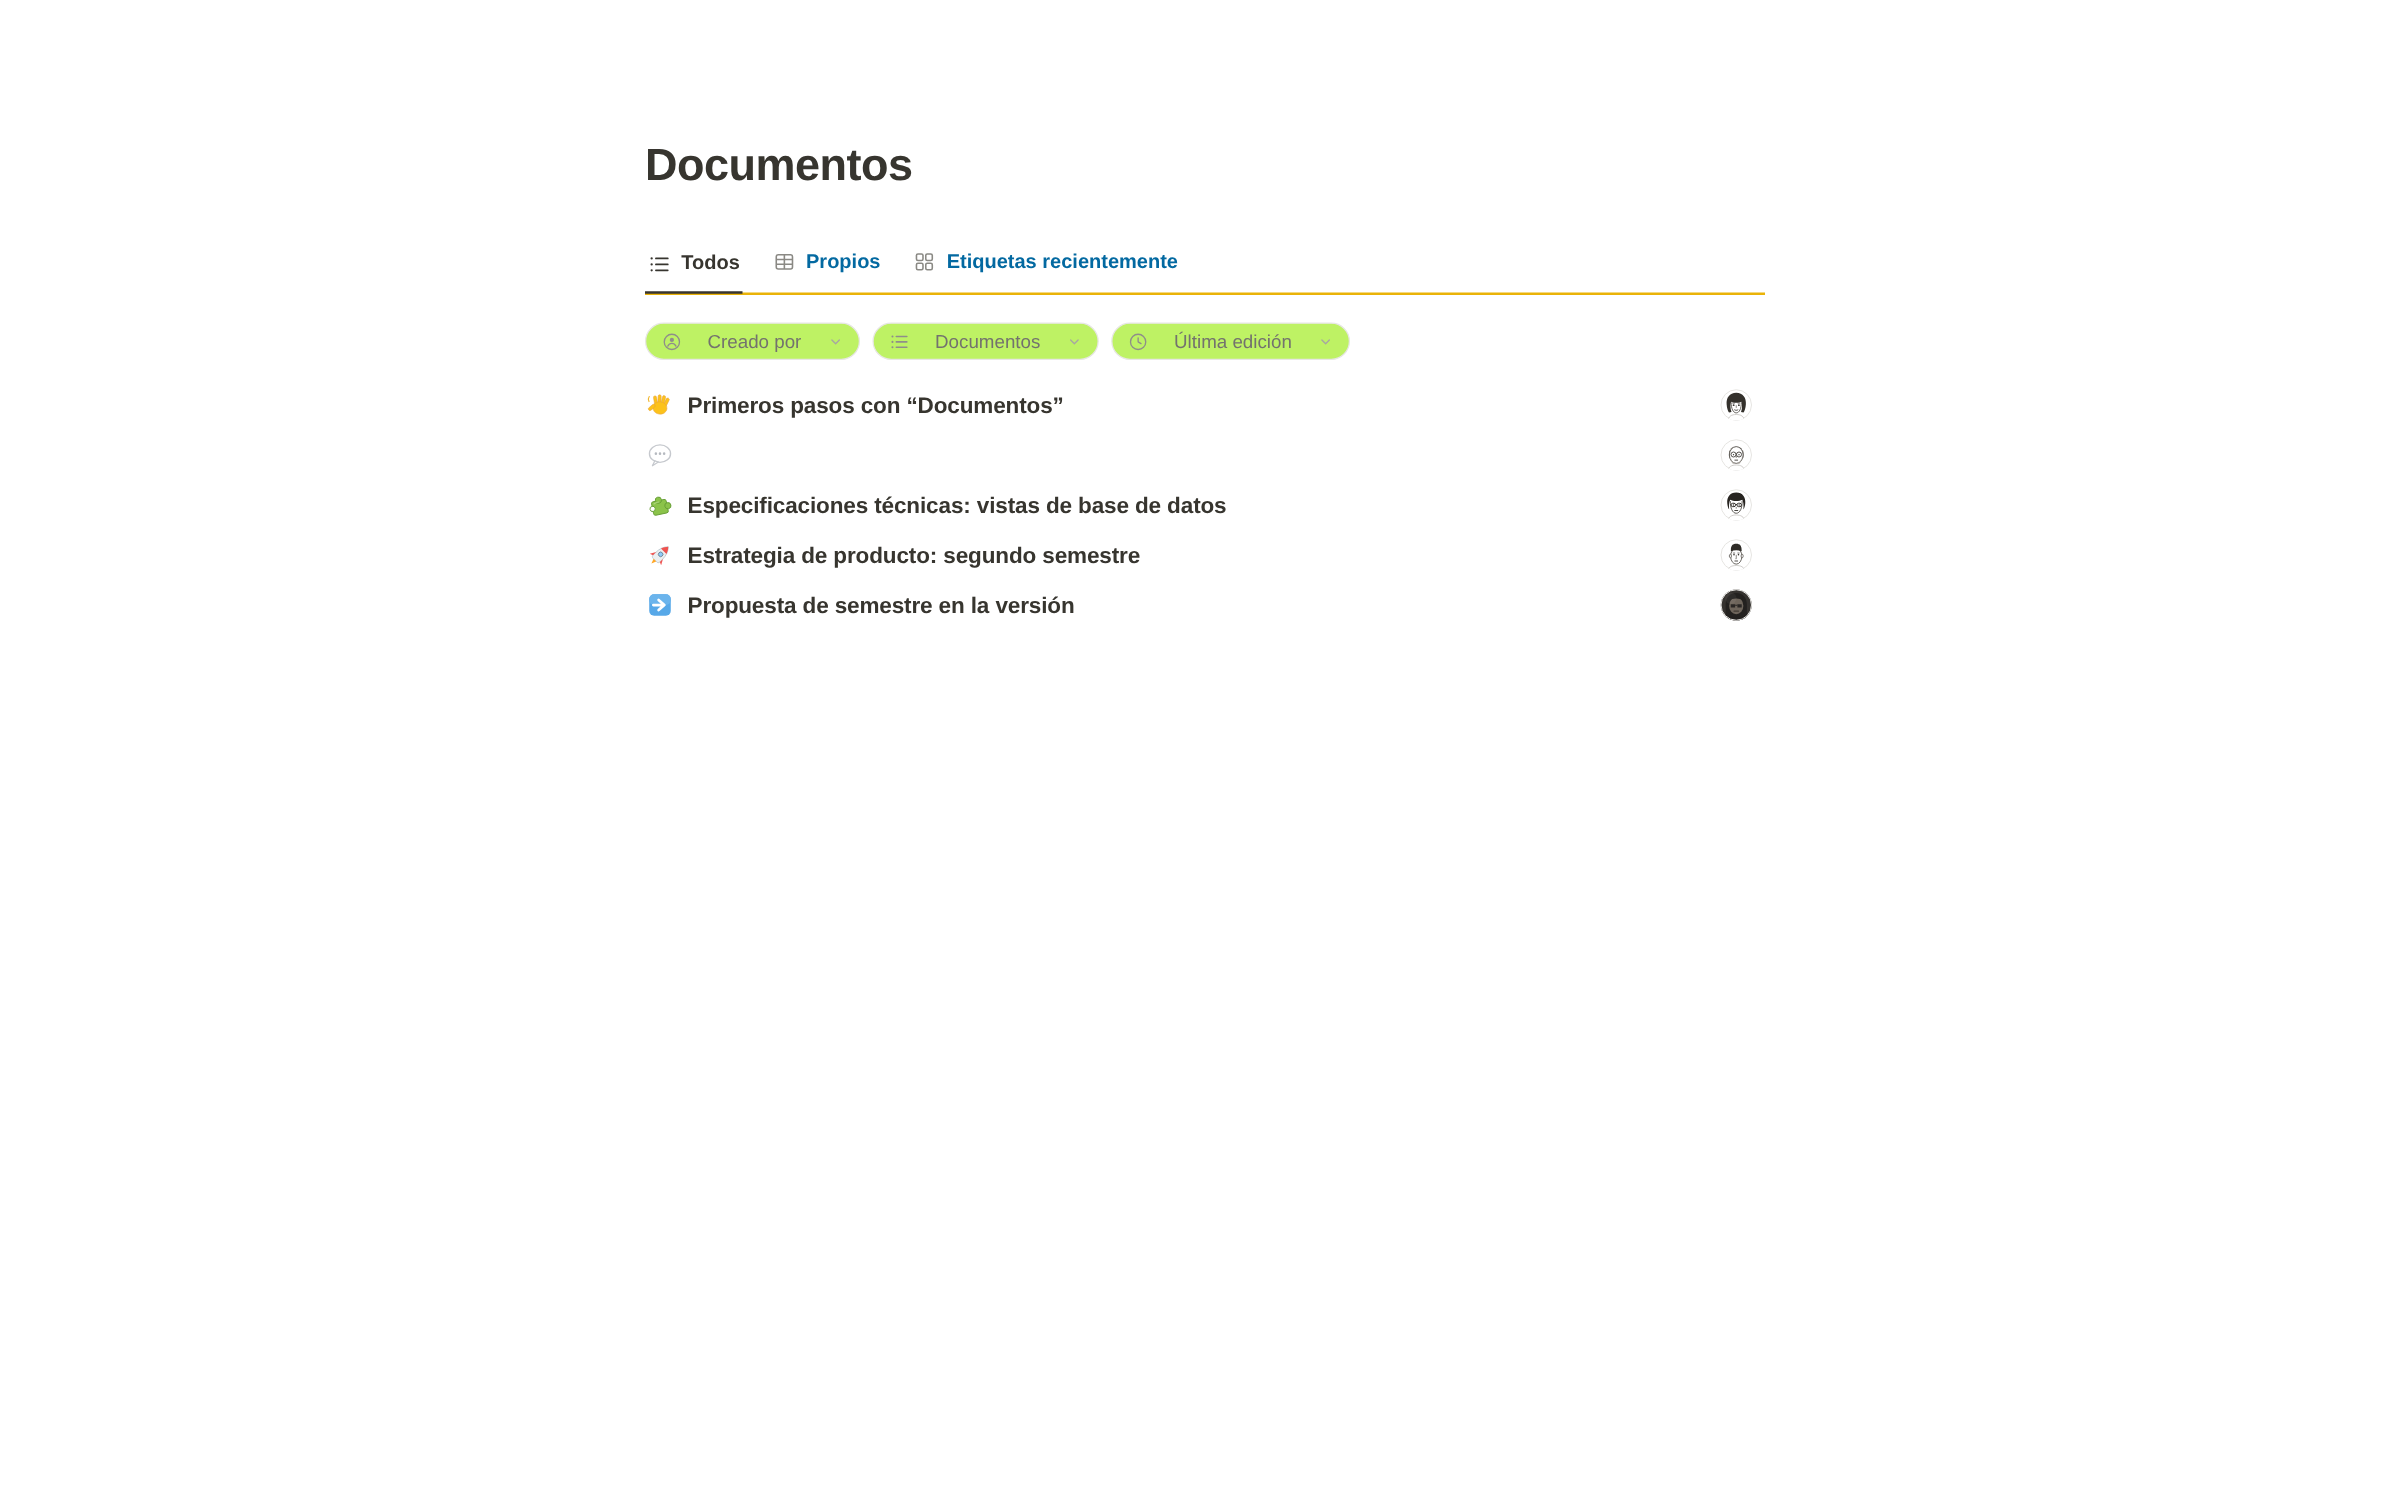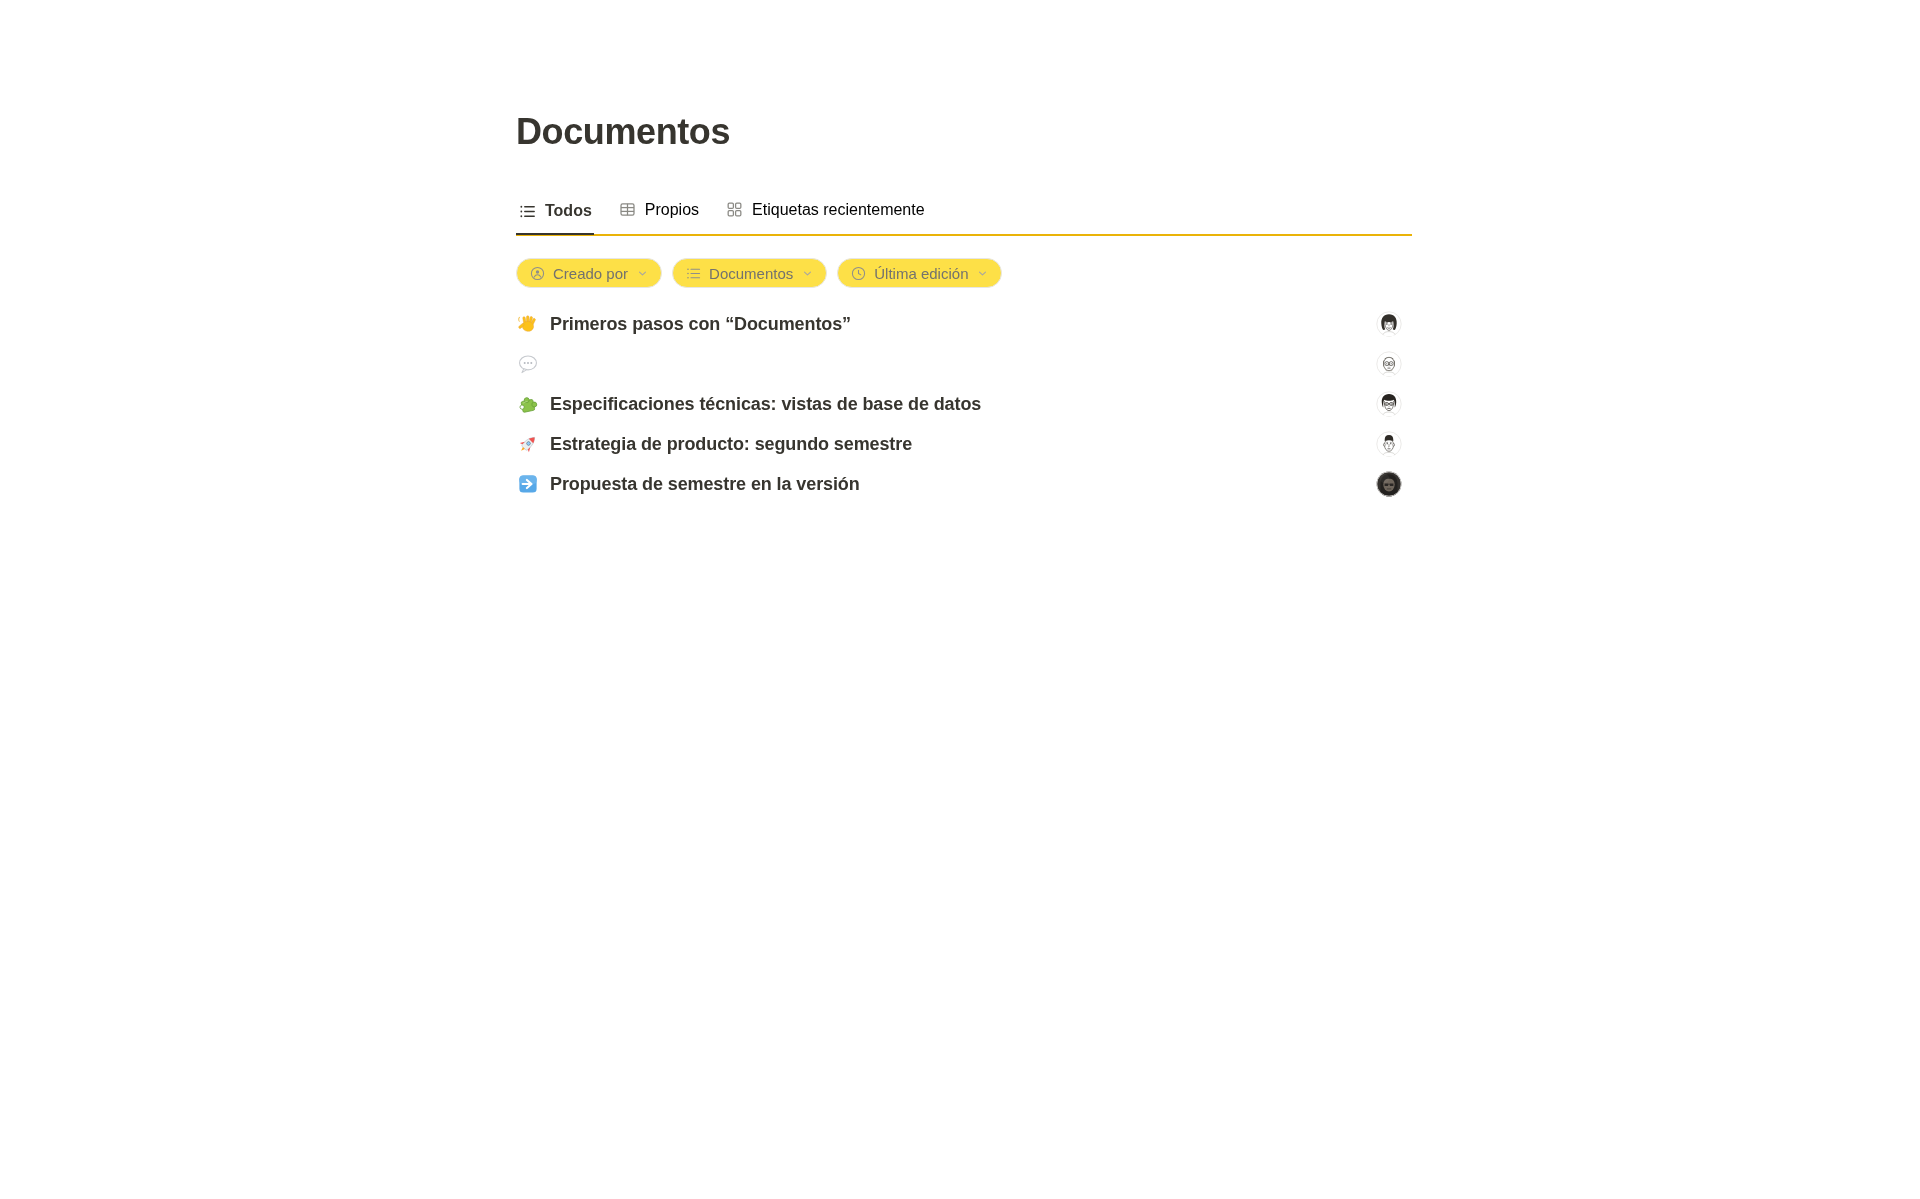--- a/index.html
+++ b/index.html
@@ -32,52 +32,53 @@
     align-items:flex-end;
     gap:22px;
     border-bottom:2px solid #eab308;
   }
   .tab {
     display:inline-flex;
     align-items:center;
     gap:8px;
     padding:6px 2px 15px 2px;
     font-size:16px;
-    color:#000000;
+    color:#0369a1;
     cursor:pointer;
     white-space:nowrap;
+    font-weight:bold;
   }
   .tab .ticon { width:19px; height:19px; color:#8a8984; flex:0 0 auto; }
   .tab.active {
     color:#37352f;
     font-weight:600;
     border-bottom:2.5px solid #37352f;
     margin-bottom:-1px;
     padding-bottom:12.5px;
   }
   .tab.active .ticon { color:#37352f; }
   
   .filters {
     margin-top:22px;
     display:flex;
     gap:10px;
   }
   .chip {
     display:inline-flex;
     align-items:center;
-    gap:7px;
+    gap:20px;
     height:30px;
     padding:0 12px;
     border:1px solid #e7e6e4;
     border-radius:16px;
     font-size:15px;
     color:#73726e;
     cursor:pointer;
     white-space:nowrap;
-    background:#fde047;
+    background:#bef264;
   }
   .chip .ticon { width:17px; height:17px; color:#8f8e8a; flex:0 0 auto; }
   .chip .chev { width:13px; height:13px; color:#a7a6a2; flex:0 0 auto; margin-left:1px; }
   
   .doclist { margin-top:16px; }
   .docrow {
     height:40px;
     display:flex;
     align-items:center;
     gap:10px;

